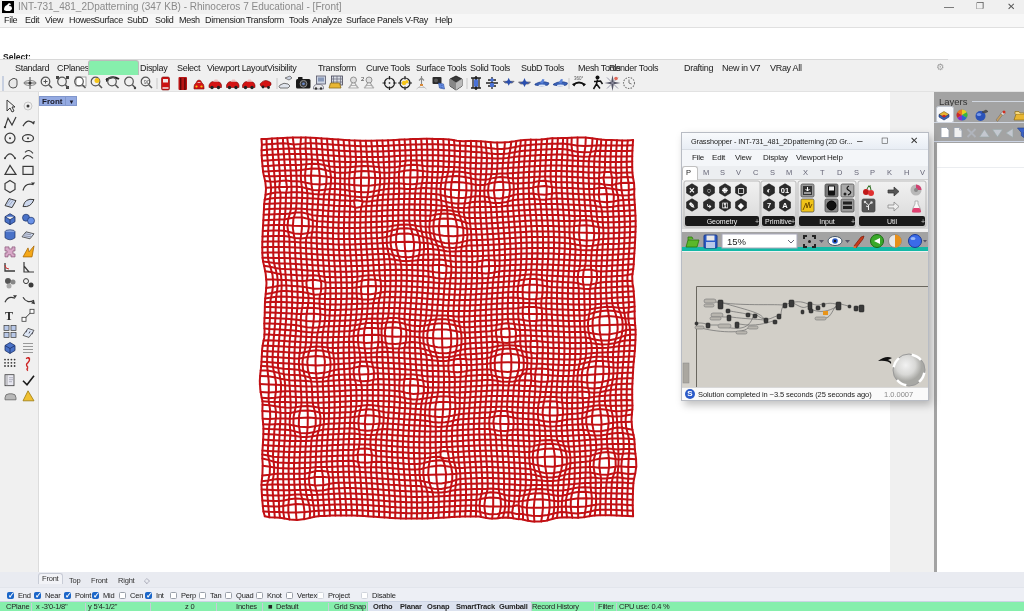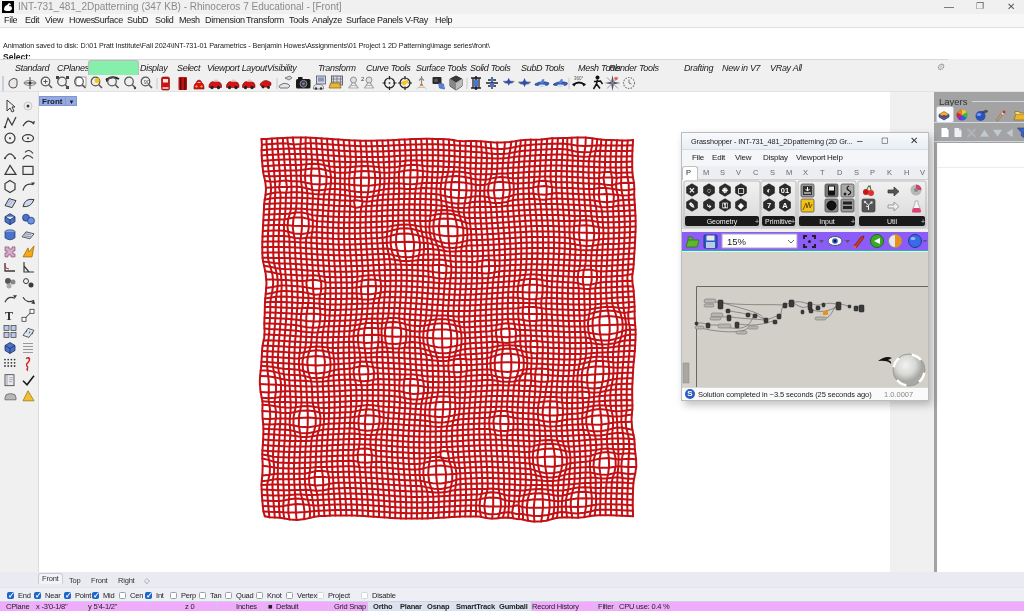--- a/index.html
+++ b/index.html
@@ -10,41 +10,41 @@
 
 #menubar { left:0; top:14px; width:1024px; height:13px; background:#f7f7f7; font-size:9px; letter-spacing:-0.3px; }
 #menubar span { position:absolute; top:1px; color:#1a1a1a; }
 
 #cmd { left:0; top:27px; width:1024px; height:32px; background:#fff; border-top:1px solid #e0e0e0; font-size:7.2px; letter-spacing:-0.1px; }
 #cmd div { white-space:nowrap; }
 #cmd .l1 { position:absolute; left:3px; top:1px; }
 #cmd .l2 { position:absolute; left:3px; top:13px; }
 #cmd .l3 { position:absolute; left:3px; top:24px; font-weight:bold; font-size:8.5px; letter-spacing:0; }
 
-#tabs { left:0; top:59px; width:948px; height:16px; background:#f0f0f0; border-top:1px solid #d8d8d8; font-size:11px;font-style:italic; }
+#tabs { left:0; top:59px; width:948px; height:16px; background:#f0f0f0; border-top:1px solid #d8d8d8; font-size:11px; }
 #tabs span { position:absolute; top:3px; color:#1a1a1a; font-size:9px; letter-spacing:-0.3px; }
 #tabs .active { background:#86efac; border:1px solid #bbb; border-bottom:none; border-radius:3px 3px 0 0; padding:18px 8px 3px 8px; top:0px; }
 #tabs .gear { right:4px; top:2px; color:#999; }
 
 #iconrow { left:0; top:75px; width:1024px; height:17px; background:#f0f0f0; border-bottom:1px solid #e2e2e2;}
 
 #sidebar { left:0; top:92px; width:38px; height:480px; background:#f0f0f0; }
 
 #viewport { left:38px; top:92px; width:852px; height:480px; background:#fff; border-left:1px solid #dcdcdc; }
 #vplabel { left:0px; top:4px; height:10px; background:#94aae2; border:1px solid #8096cc; font-size:8px; font-weight:bold; color:#1a1a2a; padding:0 2px; line-height:9px;}
 #vplabel .sep { display:inline-block; width:1px; height:8px; background:#8096cc; margin:0 2px -1px 3px; }
 
 #layers { left:893px; top:92px; width:131px; height:492px; background:#a3a3a3;margin-left:41px; }
 #layers .title { position:absolute; left:5px; top:4px; font-size:9.5px; color:#333; }
 #layers .list { position:absolute; left:3px; top:51px; width:123px; height:450px; background:#fff; }
 
 #vptabs { left:0; top:572px; width:1024px; height:15px; background:#e9ebf1; font-size:7.5px; letter-spacing:-0.2px; }
 #vptabs span { position:absolute; top:0; color:#333; }
 #osnap { left:0; top:587px; width:1024px; height:14px; background:#edeff5; border-top:1px solid #e2e5ec; font-size:7.5px; letter-spacing:-0.2px; }
-#statusbar { left:0; top:601px; width:1024px; height:10px; background:#f0abfc; border-top:1px solid #ccd4e4; font-size:7.5px; letter-spacing:-0.2px; }
+#statusbar { left:0; top:601px; width:1024px; height:10px; background:#86efac; border-top:1px solid #ccd4e4; font-size:7.5px; letter-spacing:-0.2px; }
 #statusbar span { position:absolute; top:0px; color:#222; }
 .cb { position:absolute; top:4px; width:7px; height:7px; border:1px solid #9aa0aa; border-radius:1.5px; background:#fff; }
 .cb.faint { border-color:#d0d4dc; }
 .cb.on { background:#1b66c9; border-color:#1b66c9; }
 .cb.on:after { content:"✓"; position:absolute; left:0px; top:-2px; color:#fff; font-size:8px; font-weight:bold; }
 .cblabel { position:absolute; top:3px; color:#222; }
 .vtab { background:#f2f3f7; border:1px solid #c8ccd6; border-bottom:none; border-radius:3px 3px 0 0; padding:0 3px 1px 3px; margin-top:0px; }
 
 #gh { left:681px; top:132px; width:248px; height:269px; background:#f0f0f0; border:1px solid #b8bcc4; box-shadow:3px 4px 8px rgba(0,0,0,0.25); }
 </style></head>
@@ -72,21 +72,20 @@
     <span style="left:205px">Dimension</span>
     <span style="left:246px">Transform</span>
     <span style="left:289px">Tools</span>
     <span style="left:312px">Analyze</span>
     <span style="left:346px">Surface</span>
     <span style="left:377px">Panels</span>
     <span style="left:405px">V-Ray</span>
     <span style="left:435px">Help</span>
   </div>
 <div id="cmd" class="abs">
-  <div class="l2">Animation saved to disk: D:\01 Pratt Institute\Fall 2024\INT-731-01 Parametrics - Benjamin Howes\Assignments\01 Project 1 2D Patterning\image series\front\</div>
   <div class="l3">Select:</div>
 </div>
 <div id="tabs" class="abs">
     <span style="left:15px">Standard</span>
     <span style="left:57px">CPlanes</span>
     <span class="active" style="left:88px">Set View</span>
     <span style="left:140px">Display</span>
     <span style="left:177px">Select</span>
     <span style="left:207px">Viewport Layout</span>
     <span style="left:267px">Visibility</span>
@@ -897,21 +896,21 @@
         </g>
         <g transform="translate(205,19)">
           <path d="M1 6 h6 V3 l5 4.5 -5 4.5 V9 H1 Z" fill="#eee" stroke="#888" stroke-width="0.8"></path>
         </g>
         <g transform="translate(228,19)">
           <path d="M5 2 h3 v3 l2.5 5 q1 3-2 3 h-4 q-3 0-2-3 l2.5-5 Z" fill="#f8f8f8" stroke="#999" stroke-width="0.7"></path>
           <path d="M3.5 9 h6 l1.5 3 q0.5 1.5-2 1.5 h-5 q-2.5 0-2-1.5 Z" fill="#e04070"></path>
         </g>
       </svg>
     </div>
-    <div class="abs" style="left:0;top:99px;width:246px;height:19px;background:#8b5cf6;border-bottom:1px solid #14b8a6">
+    <div class="abs" style="left:0;top:99px;width:246px;height:19px;background:#a3a3a3;border-bottom:4px solid #14b8a6">
       <svg width="246" height="19" viewBox="0 0 246 19" style="position:absolute;left:0;top:0">
         <g transform="translate(3,2)">
           <path d="M1 13 l2-7 11 0 -2 7 z M3 6 l0-3 4 0 1 2" fill="#5ab82a" stroke="#2a7a0a" stroke-width="0.8"></path>
         </g>
         <g transform="translate(21,2)">
           <rect x="1" y="1" width="13" height="13" rx="1" fill="#2a5ac8" stroke="#1a3a88"></rect>
           <rect x="3.5" y="1.5" width="8" height="5" fill="#e8e8e8"></rect>
           <rect x="3" y="8" width="9" height="6" fill="#b8c8e8"></rect>
         </g>
         <rect x="40" y="2" width="75" height="14" fill="#fff" stroke="#aab" stroke-width="1"></rect>

